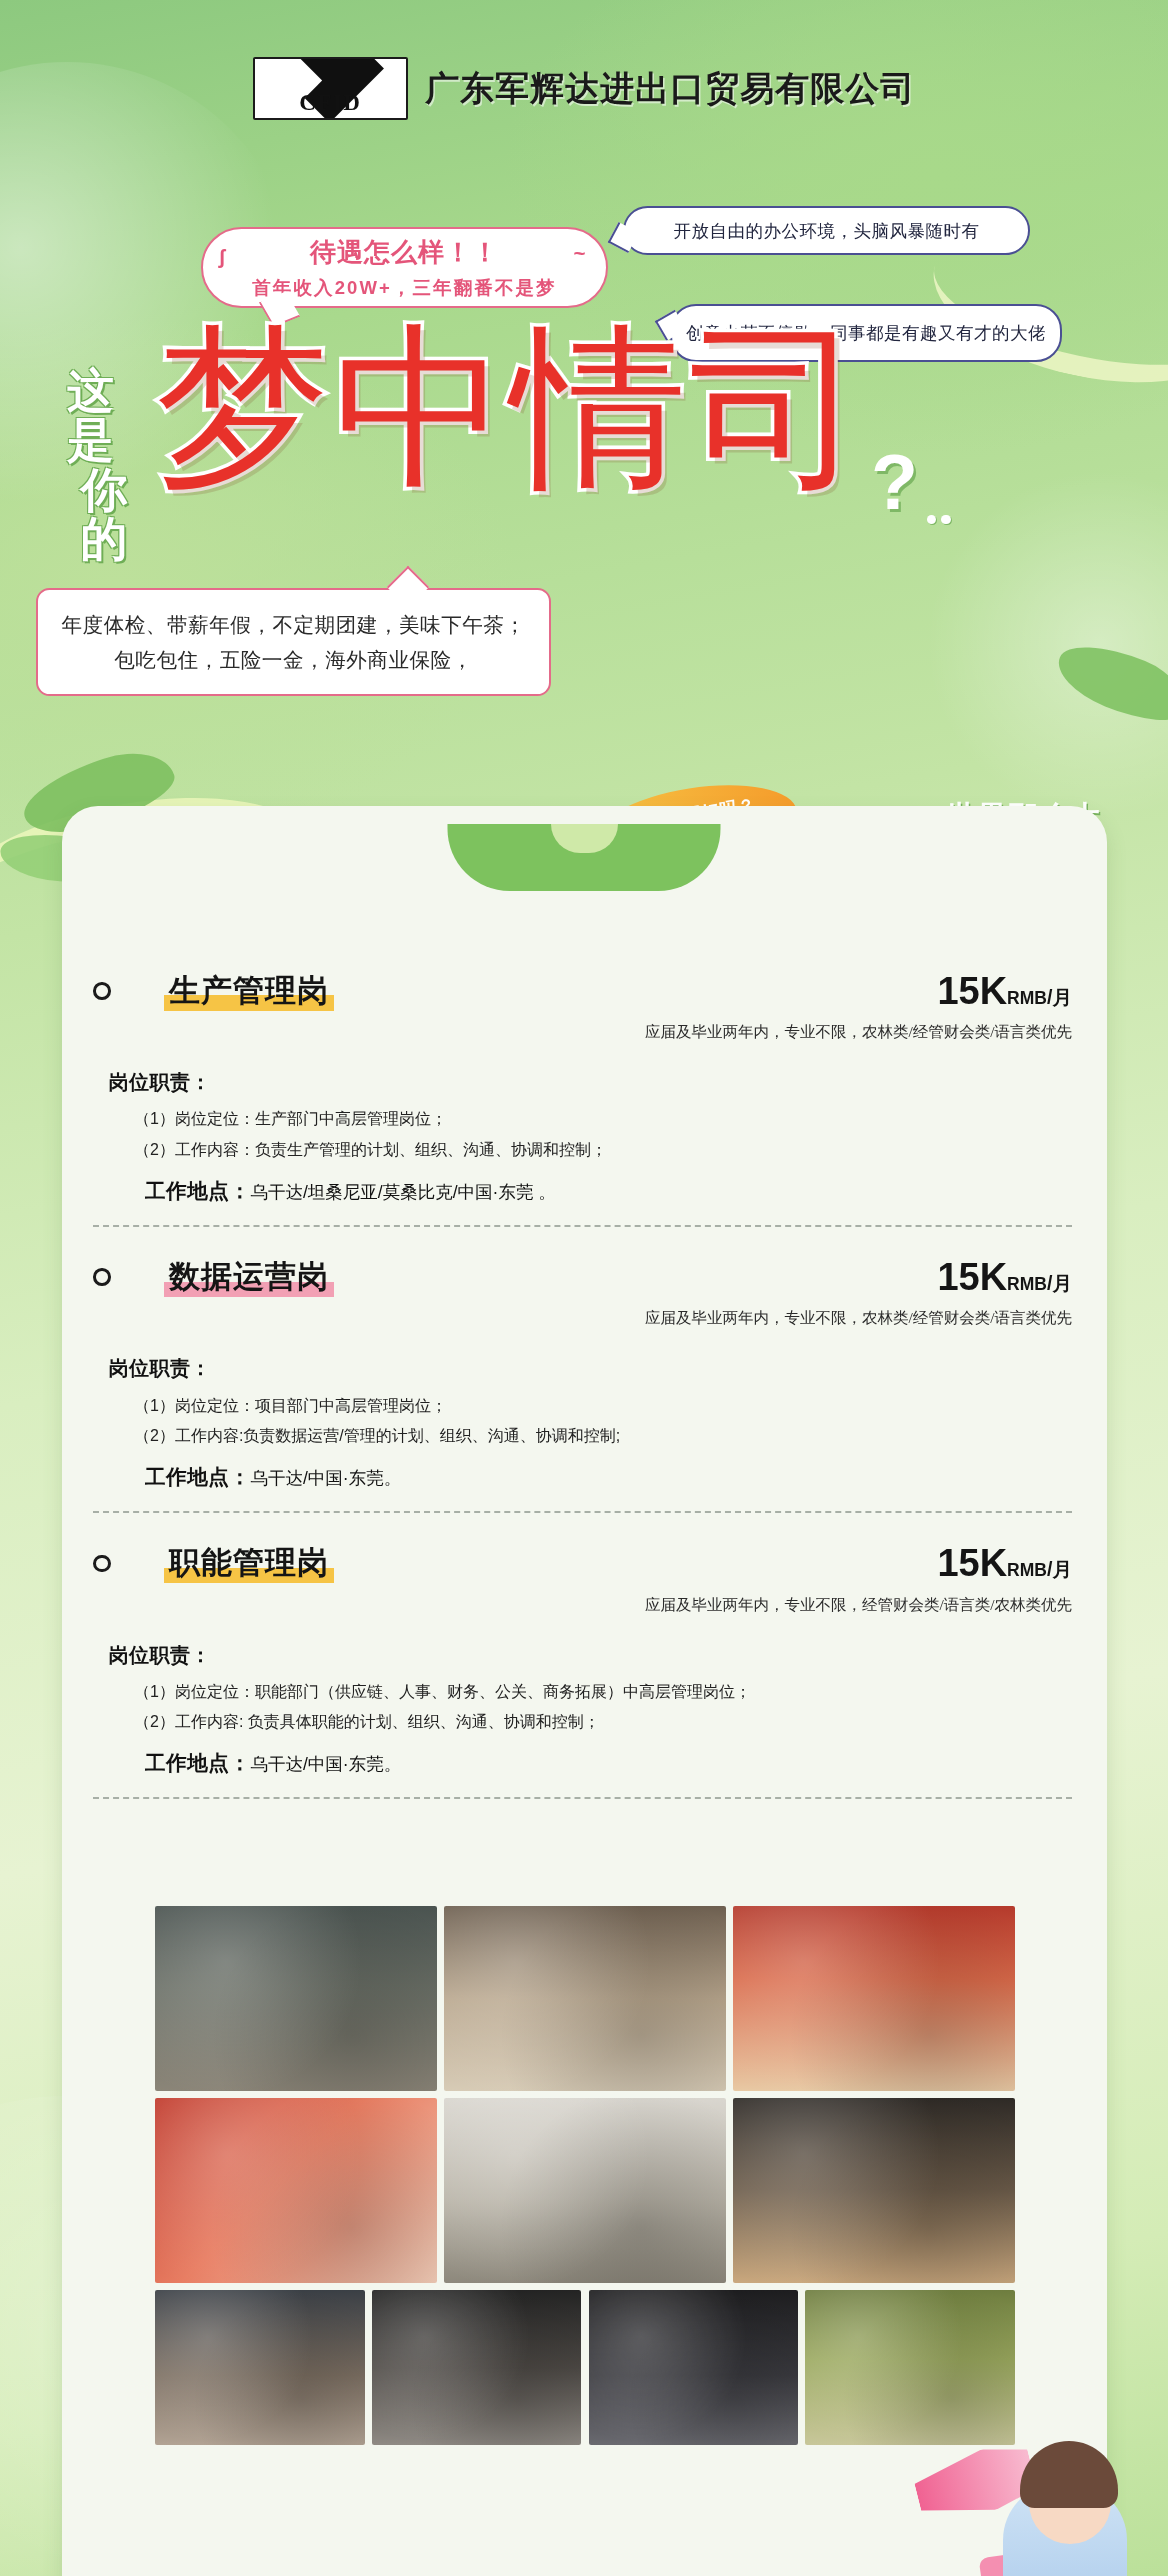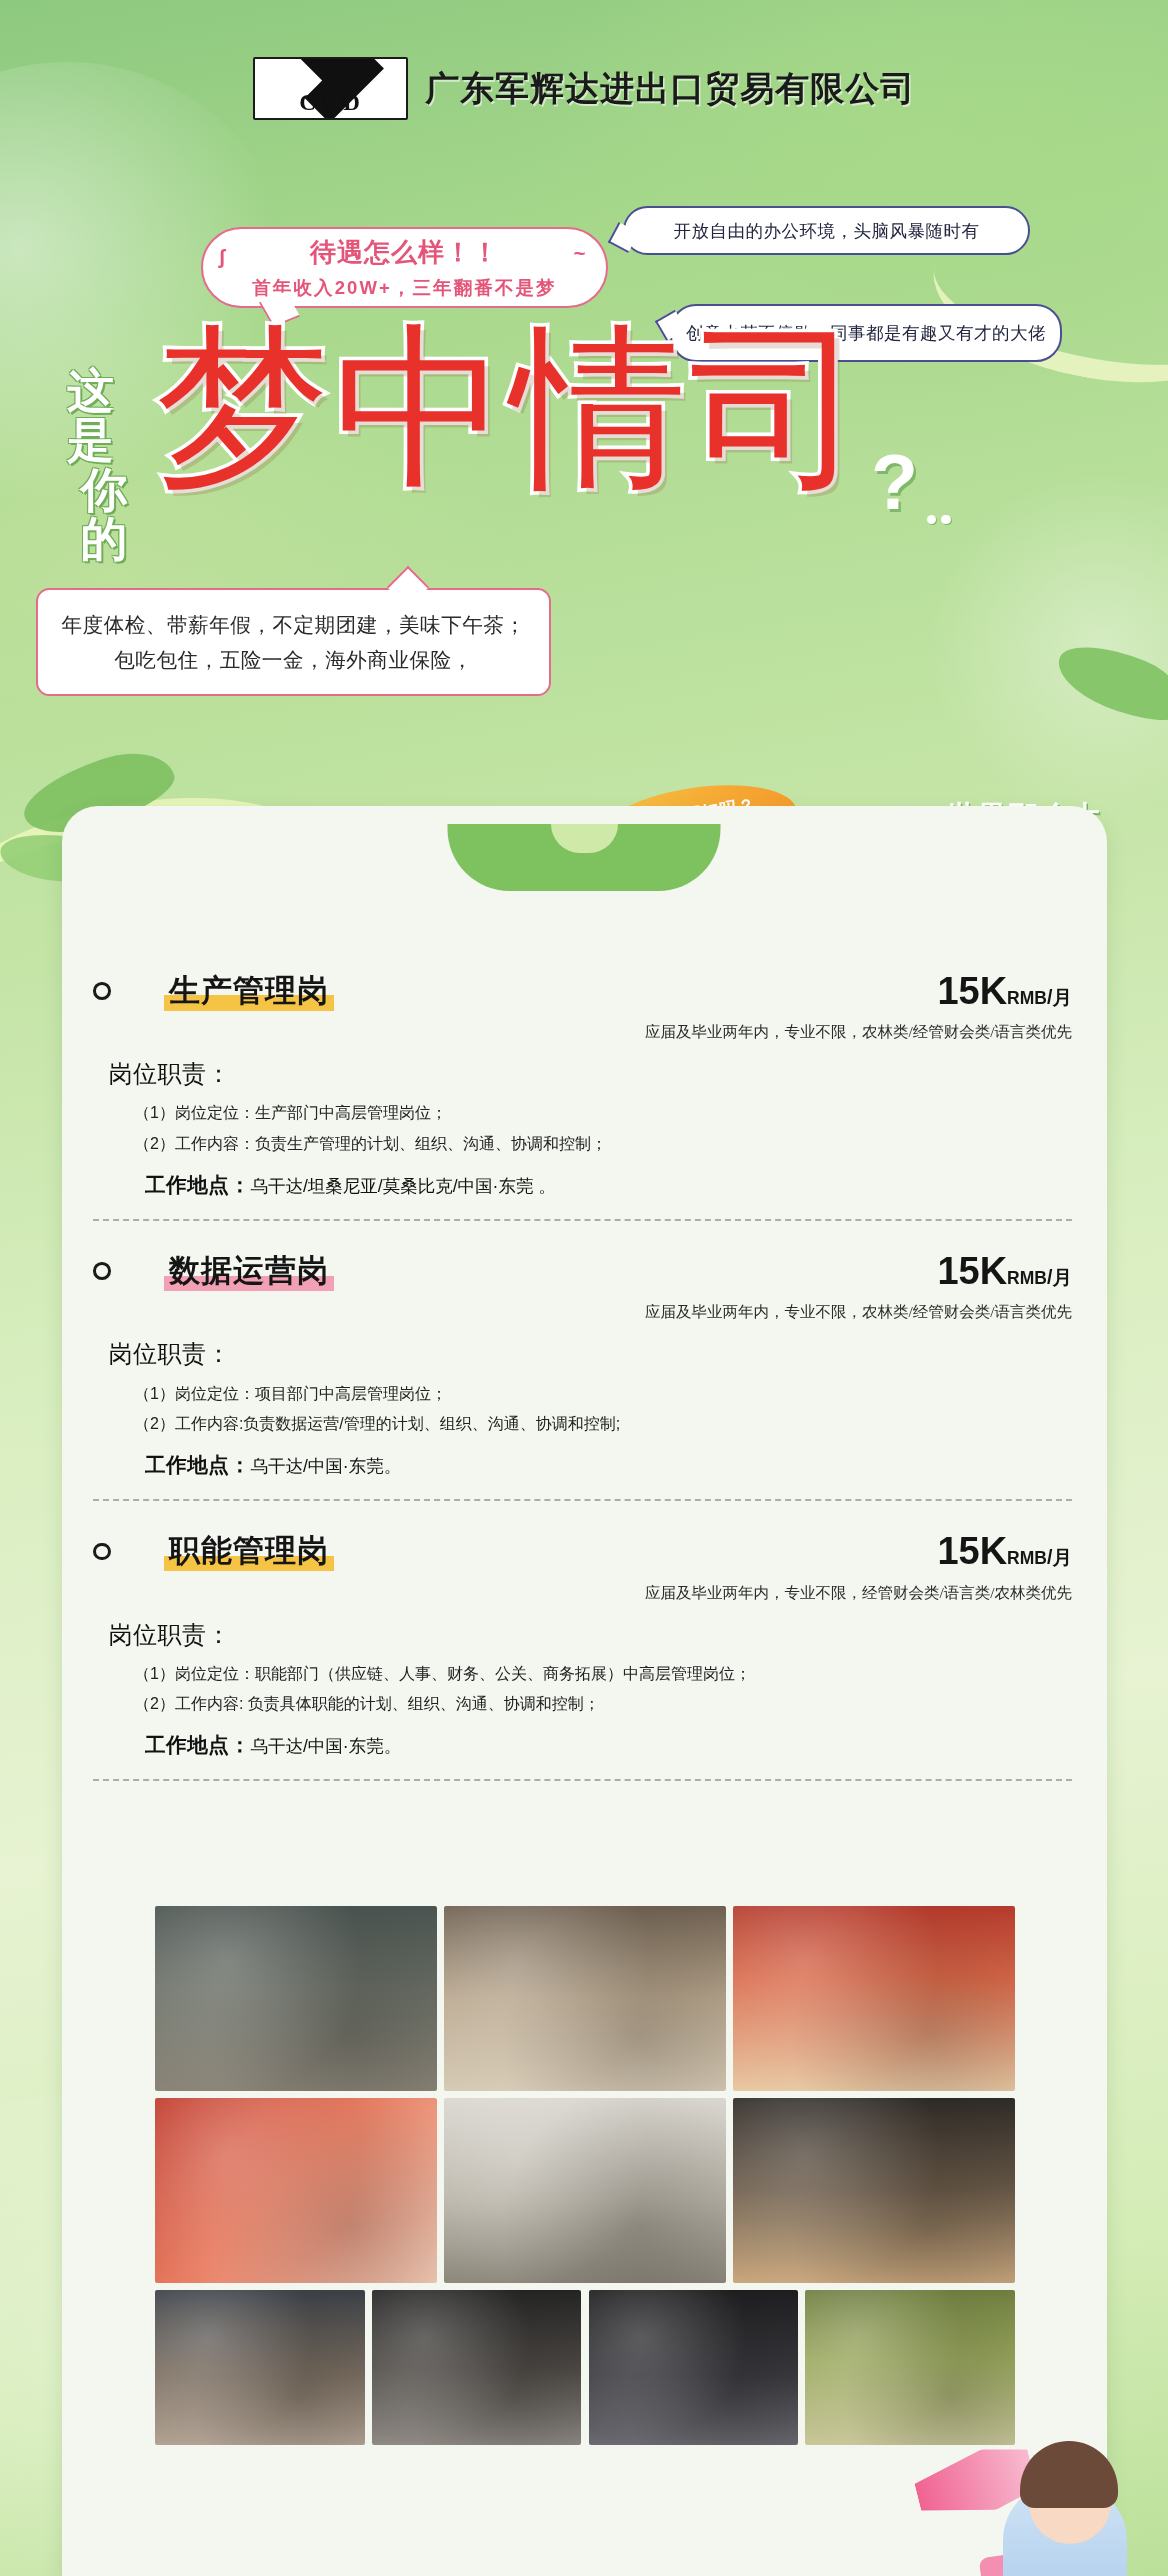--- a/index.html
+++ b/index.html
@@ -205,21 +205,21 @@
   .job-title span.txt { position:relative; z-index:2; }
   .salary { font-size: 38px; font-weight: bold; color:#151515; white-space:nowrap; }
   .salary small { font-size: 17.5px; font-weight: bold; }
   .salary .unit { font-size: 19.6px; font-weight: bold; }
 
   .req-note {
     margin-top: 9.3px; text-align: right; font-size: 15.5px; color:#2b2b2b;
     font-family: "Liberation Serif", serif;
   }
   .duty-label {
-    margin-top: 15px; font-size: 24px; font-weight:normal; color:#111; letter-spacing:0.5px;
+    margin-top: 26px; font-size: 20px; font-weight:bold; color:#111; letter-spacing:0.5px;
     padding-left: 15.5px;
   }
   .duty-list { margin-top: 8.2px; padding-left: 41px; }
   .duty-item { font-size: 16px; color:#222; line-height: 1.9; }
   .place {
     margin-top: 11.3px; padding-left: 52px; font-size: 17.5px; color:#111;
   }
   .place b { font-size: 20.6px; font-weight:bold; letter-spacing:0.5px; }
   .divider {
     margin-top: 20.6px; border-top: 2.1px dashed #9aa39a; opacity:.85;

